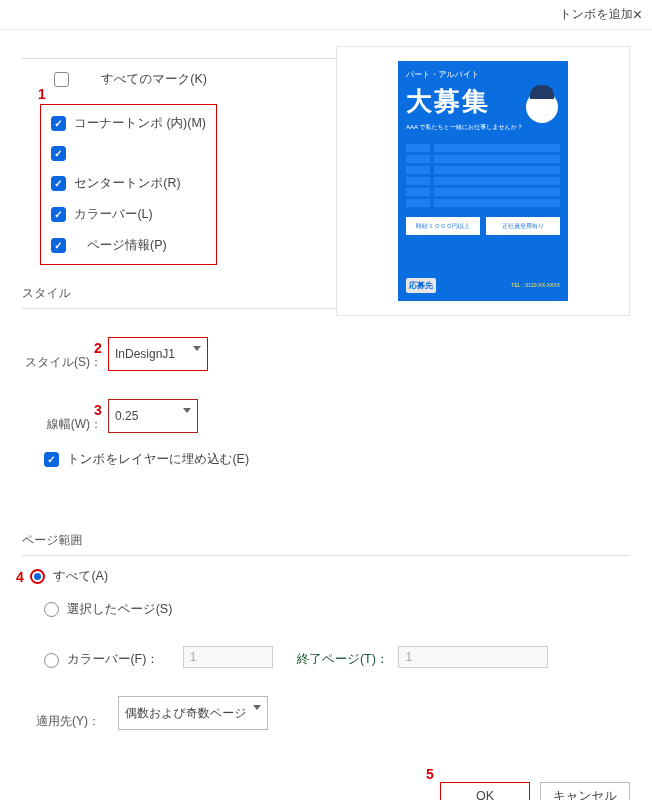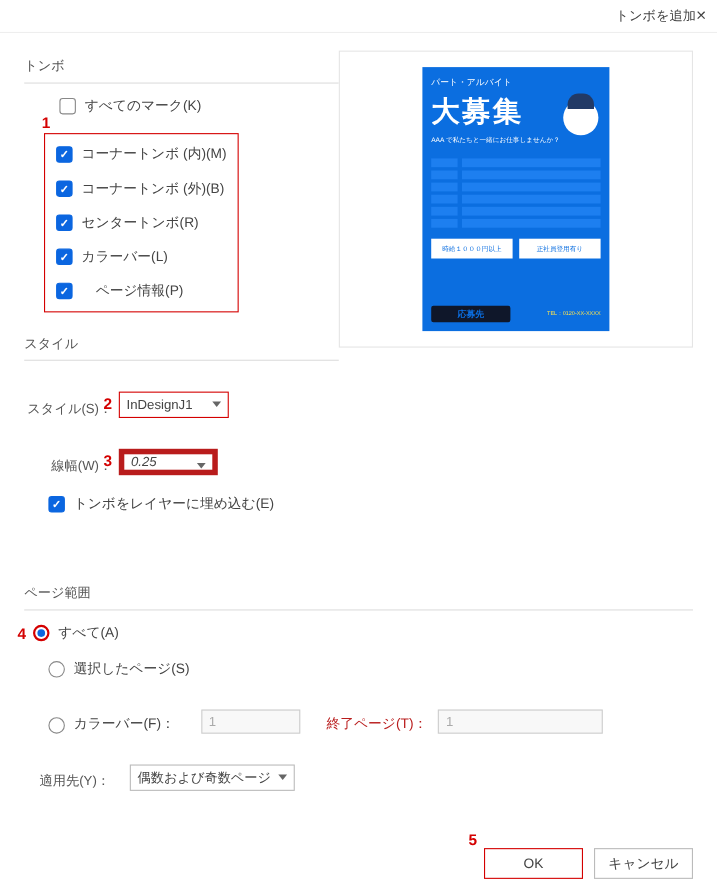--- a/index.html
+++ b/index.html
@@ -30,26 +30,26 @@
       width: 15px; height: 15px; border: 1px solid #888; border-radius: 3px;
       display: inline-flex; align-items: center; justify-content: center;
       margin-right: 8px; background:#fff; cursor:pointer;
     }
     .checkbox.checked { background:#0b66e0; border-color:#0b66e0; }
     .checkbox.checked::after { content:"✓"; color:#fff; font-size:10px; font-weight:bold; }
     .radio { border-radius: 50%; }
     .radio.checked { border-color:#0b66e0; }
     .radio.checked::after { content:""; width:7px; height:7px; border-radius:50%; background:#0b66e0; }
     .label-text { font-size: 12.5px; color:#444; }
-    .indent { margin-left: 32px; }
+    .indent { margin-left: 32px; gap: 24px; }
     .red-box { border:1px solid #d40000; padding:6px 10px; display:inline-block; }
     .anno { color:#d40000; font-weight:bold; font-size:14px; position:absolute; }
     .anno-rel { position:relative; }
     .dropdown {
-      border:1px solid #bbb; height:24px; padding:0 20px 0 6px;
+      border:1px solid #bbb; height:34px; padding:0 20px 0 6px;
       font-size:12px; background:#fff; position:relative; min-width:100px;
       display:inline-flex; align-items:center;
     }
     .dropdown::after {
       content:"";
       position:absolute; right:6px; top:8px;
       border-left:4px solid transparent; border-right:4px solid transparent;
       border-top:5px solid #666;
     }
     .textfield {
@@ -61,75 +61,73 @@
     .buttons { display:flex; justify-content:flex-end; gap:10px; padding:10px 22px 18px; }
     .btn {
       border:1px solid #bbb; height:28px; width:90px;
       display:flex; align-items:center; justify-content:center;
       background:#fff; font-size:12.5px; cursor:pointer;
     }
     .btn.ok { border:1px solid #d40000; }
     .upper { display:flex; }
     .left-col { flex:1; }
     .preview {
-      width:322px; height:270px; background:#fff; border:1px solid #e5e5e5;
+      width:294px; height:270px; background:#fff; border:1px solid #e5e5e5;
       display:flex; align-items:center; justify-content:center; margin-top: -6px;
     }
     .flyer {
       width:170px; height:240px; background:#0b6ee0; position:relative;
       color:#fff; font-size:7px; padding:8px;
     }
     .flyer .sub { font-size:8px; }
     .flyer .big { font-size:26px; font-weight:bold; margin-top:4px; letter-spacing:2px;}
     .flyer .note { font-size:6px; margin-top:4px; }
     .flyer .face { position:absolute; right:10px; top:30px; width:32px; height:32px; border-radius:50%; background:#fff; }
     .flyer .face::before { content:""; position:absolute; top:-6px; left:4px; right:4px; height:14px; border-radius:10px 10px 0 0; background:#223a66; }
     .flyer .grid {
       margin-top:12px; display:grid; grid-template-columns:24px 1fr; gap:3px 4px;
     }
     .flyer .grid span { background:#1d7ff0; height:8px; display:block; }
     .flyer .grid .k { width:24px;}
     .flyer .boxes { display:flex; gap:6px; margin-top:10px; }
     .flyer .boxes div { flex:1; background:#fff; color:#0b6ee0; height:18px; font-size:6px; display:flex;align-items:center;justify-content:center;}
     .flyer .footer { position:absolute; left:8px; right:8px; bottom:8px; display:flex; align-items:center; }
-    .flyer .footer .pill { background:#0f172a; color:#0b6ee0; font-size:8px; padding:2px 24px; border-radius:2px; font-weight:bold;}
+    .flyer .footer .pill { background:#e5e5e5; color:#0b6ee0; font-size:8px; padding:2px 3px; border-radius:2px; font-weight:bold;}
     .flyer .footer .tel { margin-left:auto; font-size:5px; text-align:right; line-height:1.3;}
     .flyer .footer .tel .n { color:#ffe44d; }
     .page-range-section { margin-top: 44px; }
   </style>
 </head>
 <body>
 
 <div class="titlebar">
   <div>トンボを追加</div>
   <div class="close-x">×</div>
 </div>
 
 <div class="body">
   <div class="upper">
     <div class="left-col">
 
       <div class="fieldset">
-        <div class="section-label">トンボ</div>
         <hr class="section-hr">
         <div class="row indent">
           <span class="checkbox"></span>
           <span class="label-text">すべてのマーク(K)</span>
         </div>
 
         <div class="anno-rel" style="display:inline-block;">
           <span class="anno" style="left:16px; top:-18px;">1</span>
           <div class="red-box" style="margin-left:18px;">
             <div class="row tight" style="margin-top:4px;">
               <span class="checkbox checked"></span>
               <span class="label-text">コーナートンボ (内)(M)</span>
             </div>
             <div class="row tight">
               <span class="checkbox checked"></span>
-              <span class="label-text">コーナートンボ (外)(B)</span>
             </div>
             <div class="row tight">
               <span class="checkbox checked"></span>
               <span class="label-text">センタートンボ(R)</span>
             </div>
             <div class="row tight">
               <span class="checkbox checked"></span>
               <span class="label-text">カラーバー(L)</span>
             </div>
             <div class="row tight" style="margin-bottom:4px;gap:13px;">
@@ -151,21 +149,21 @@
             <span class="dropdown red-box" style="padding:0 20px 0 6px;border:1px solid #d40000;">
               <span>InDesignJ1</span>
             </span>
           </span>
         </div>
 
         <div class="form-row">
           <span class="flabel">線幅(W)：</span>
           <span class="anno-rel">
             <span class="anno" style="left:-14px; top:3px;">3</span>
-            <span class="dropdown" style="border:5px solid #b91c1c; min-width:90px;font-style:italic;">
+            <span class="dropdown" style="border:1px solid #b91c1c; min-width:90px;">
               <span>0.25</span>
             </span>
           </span>
         </div>
 
         <div class="row" style="margin-left:22px;">
           <span class="checkbox checked"></span>
           <span class="label-text">トンボをレイヤーに埋め込む(E)</span>
         </div>
       </div>
@@ -221,21 +219,21 @@
       <span class="radio"></span>
       <span class="label-text">選択したページ(S)</span>
     </div>
 
     <div class="form-row" style="margin-left:22px;">
       <span class="radio" style="margin-right:8px;"></span>
       <span class="label-text" style="margin-right:24px;">カラーバー(F)：</span>
       <span class="textfield" style="width:90px;">
         <span>1</span>
       </span>
-      <span class="label-text" style="margin:0 10px 0 24px; color:#b91c1c;">終了ページ(T)：</span>
+      <span class="label-text" style="margin:0 10px 0 24px; color:#14532d;">終了ページ(T)：</span>
       <span class="textfield" style="width:150px;">
         <span>1</span>
       </span>
     </div>
 
     <div class="form-row" style="margin-left:14px;">
       <span class="flabel" style="width:auto; margin-right:18px;">適用先(Y)：</span>
       <span class="dropdown" style="min-width:150px;">
         <span>偶数および奇数ページ</span>
       </span>

